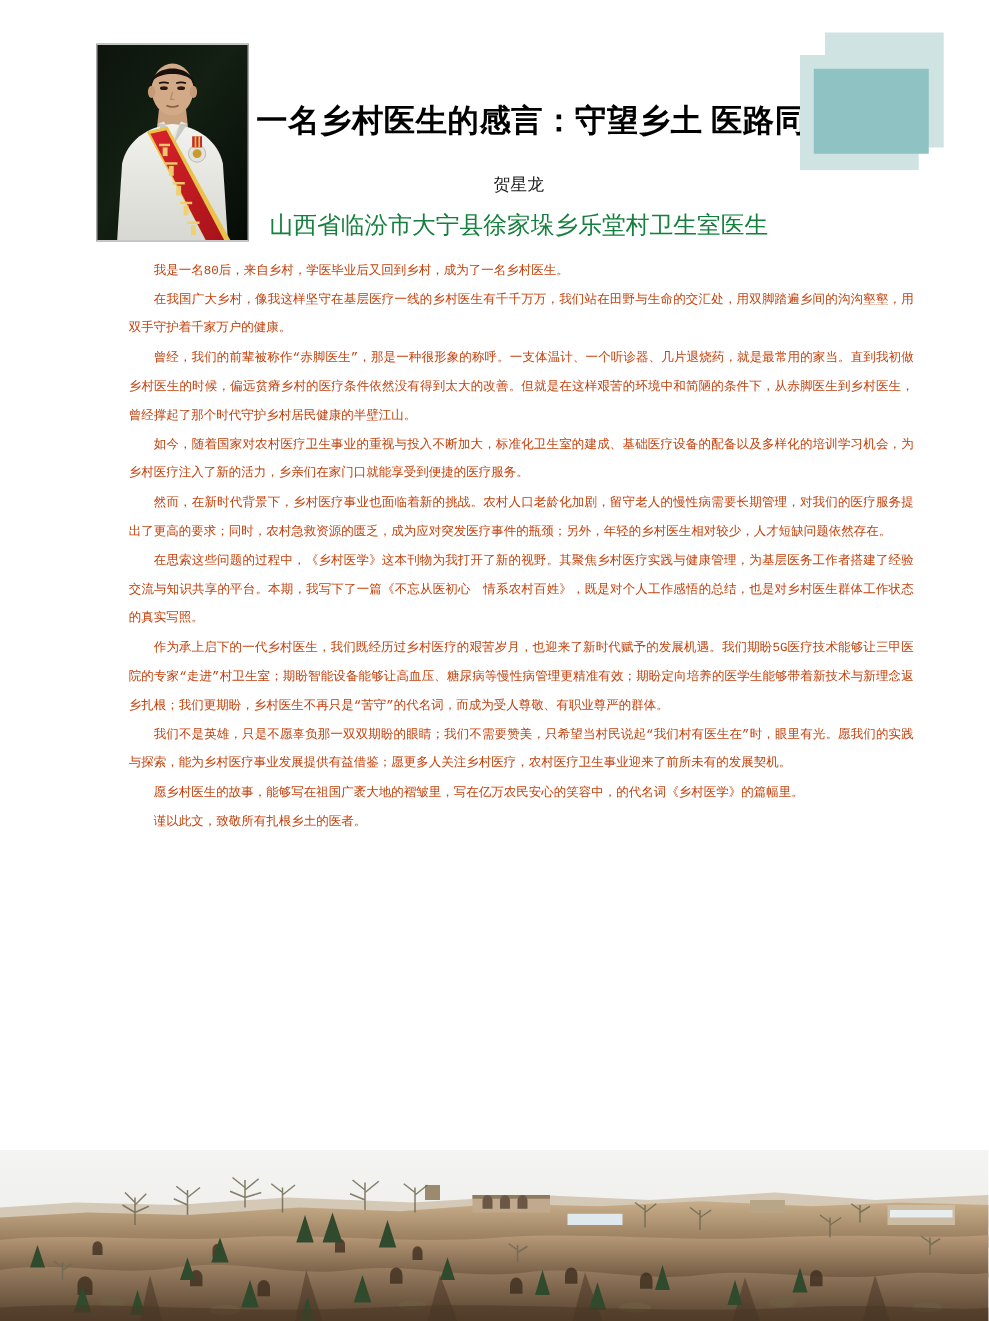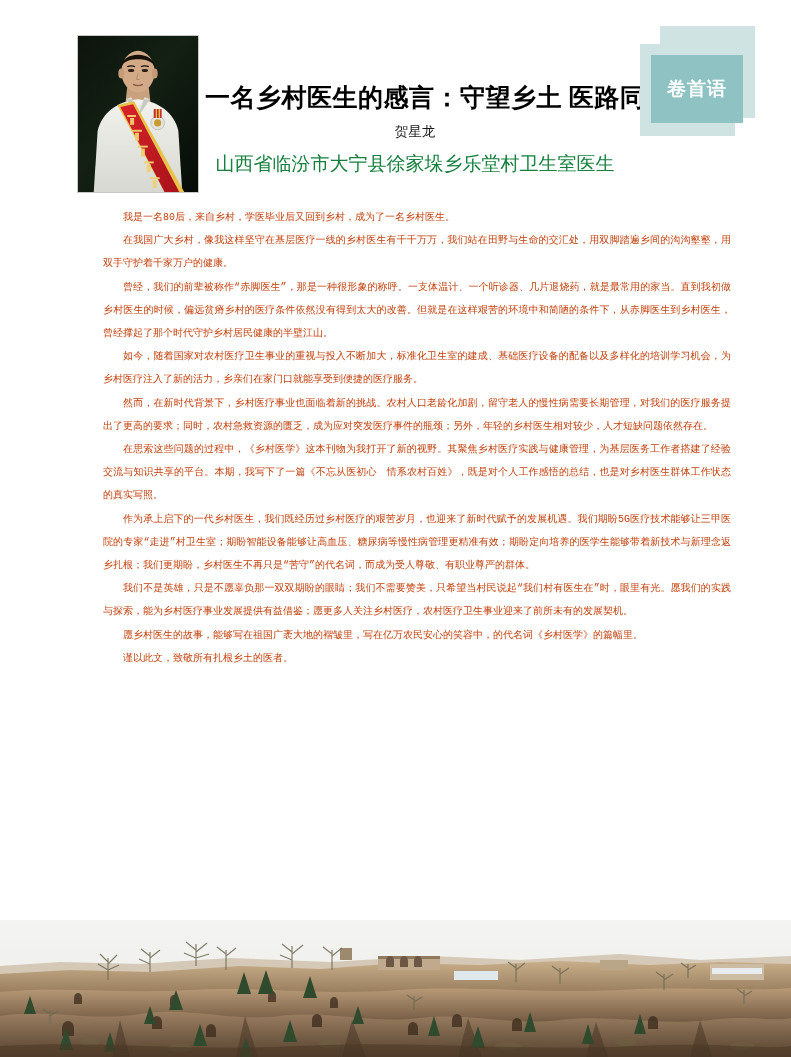--- a/index.html
+++ b/index.html
@@ -46,21 +46,21 @@
   #page-title {
     font-family: Liberation Serif, serif;
     font-weight: bold;
     font-size: 25px;
     letter-spacing: 0.5px;
     color: #000;
     line-height: 1.25;
     white-space: nowrap;
   }
   #author-name {
-    margin-top: 10px;
+    margin-top: 26px;
     font-size: 13.5px;
     color: #1a1a1a;
     font-family: "Liberation Serif", "DejaVu Serif", serif;
   }
   #author-affiliation {
     margin-top: 10px;
     font-size: 19px;
     color: #15803d;
     font-family: "Liberation Serif", "DejaVu Serif", serif;
   }
@@ -209,21 +209,20 @@
   <div id="title-block">
     <div id="page-title">一名乡村医生的感言：守望乡土 医路同行</div>
     <div id="author-name">贺星龙</div>
     <div id="author-affiliation">山西省临汾市大宁县徐家垛乡乐堂村卫生室医生</div>
   </div>
 
   <div id="badge">
     <div id="badge-shape-light"></div>
     <div id="badge-shape-light2"></div>
     <div id="badge-shape-main"></div>
-    <div id="badge-label">卷首语</div>
   </div>
 </div>
 
 <div id="article-body">
     <p>我是一名80后，来自乡村，学医毕业后又回到乡村，成为了一名乡村医生。</p>
     <p>在我国广大乡村，像我这样坚守在基层医疗一线的乡村医生有千千万万，我们站在田野与生命的交汇处，用双脚踏遍乡间的沟沟壑壑，用双手守护着千家万户的健康。</p>
     <p>曾经，我们的前辈被称作“赤脚医生”，那是一种很形象的称呼。一支体温计、一个听诊器、几片退烧药，就是最常用的家当。直到我初做乡村医生的时候，偏远贫瘠乡村的医疗条件依然没有得到太大的改善。但就是在这样艰苦的环境中和简陋的条件下，从赤脚医生到乡村医生，曾经撑起了那个时代守护乡村居民健康的半壁江山。</p>
     <p>如今，随着国家对农村医疗卫生事业的重视与投入不断加大，标准化卫生室的建成、基础医疗设备的配备以及多样化的培训学习机会，为乡村医疗注入了新的活力，乡亲们在家门口就能享受到便捷的医疗服务。</p>
     <p>然而，在新时代背景下，乡村医疗事业也面临着新的挑战。农村人口老龄化加剧，留守老人的慢性病需要长期管理，对我们的医疗服务提出了更高的要求；同时，农村急救资源的匮乏，成为应对突发医疗事件的瓶颈；另外，年轻的乡村医生相对较少，人才短缺问题依然存在。</p>
     <p>在思索这些问题的过程中，《乡村医学》这本刊物为我打开了新的视野。其聚焦乡村医疗实践与健康管理，为基层医务工作者搭建了经验交流与知识共享的平台。本期，我写下了一篇《不忘从医初心　情系农村百姓》，既是对个人工作感悟的总结，也是对乡村医生群体工作状态的真实写照。</p>

